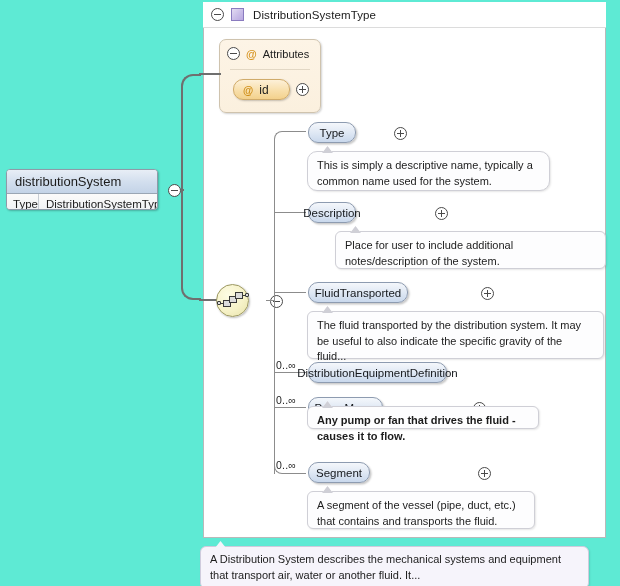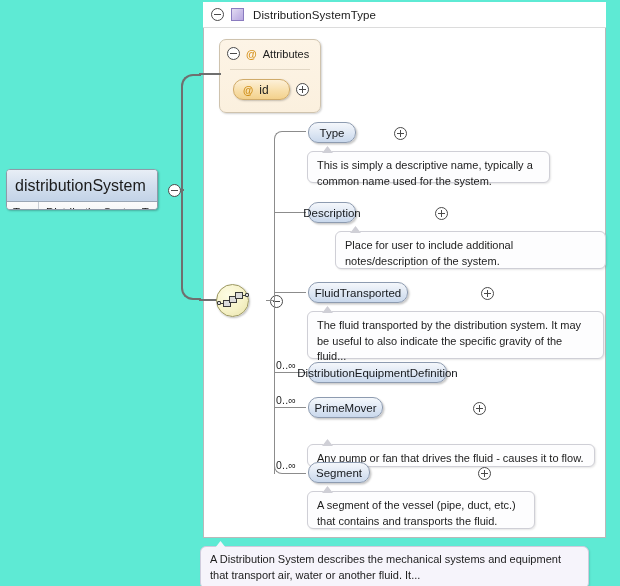--- a/index.html
+++ b/index.html
@@ -102,25 +102,25 @@
     position: absolute;
     left: 6px; top: 169px;
     width: 152px; height: 41px;
     border: 1px solid #8f9aa8;
     border-radius: 4px;
     background: #ffffff;
     box-shadow: 1px 1px 2px rgba(0,0,0,.25);
     overflow: hidden;
   }
   #root-element .name-row {
-    height: 32px;
+    height: 24px;
     background: linear-gradient(180deg,#e8eef6 0%, #d3dfee 50%, #c3d3e7 100%);
     border-bottom: 1px solid #9aa6b4;
     display: flex; align-items: center; padding-left: 8px;
-    font-size: 16px; color: #1b1b1b;
+    font-size: 13px; color: #1b1b1b;
   }
   #root-element .type-row {
     height: 19px; display: flex; align-items: center;
     background: linear-gradient(180deg,#fbfbfb 0%, #eef0f2 100%);
     font-size: 11.5px; color: #1b1b1b;
   }
   #root-element .type-key {
     width: 36px; padding-left: 6px; border-right: 1px solid #c8cdd4;
     height: 100%; display: flex; align-items: center;
   }
@@ -298,21 +298,21 @@
   
   <div class="hline" style="left:274px; top:372px; width:32px;"></div>
   
   <div class="hline" style="left:274px; top:407px; width:32px;"></div>
   
   <div class="corner-bl" style="left:274px; top:465px; width:32px; height:9px;"></div>
 
   
   <div class="pill" style="left:308px; top:122px; width:48px;">Type</div>
   <span class="toggle plus abs" style="left:359px; top:126px;"></span>
-  <div class="bubble" style="left:307px; top:151px; width:243px; height:32px;">
+  <div class="bubble" style="left:307px; top:151px; width:243px; height:40px;border-radius:10px;">
     <span class="tail"></span>
     <span>This is simply a descriptive name, typically a common name used for the system.</span>
   </div>
 
   
   <div class="pill" style="left:308px; top:202px; width:48px;">Description</div>
   <span class="toggle plus abs" style="left:383px; top:206px;"></span>
   <div class="bubble" style="left:307px; top:231px; width:271px; height:38px;margin-left:28px;">
     <span class="tail"></span>
     <span>Place for user to include additional notes/description of the system.</span>
@@ -327,21 +327,21 @@
   </div>
 
   
   <span class="occurs" style="left:276px; top:359px;">0..∞</span>
   <div class="pill" style="left:308px; top:362px; width:139px;">DistributionEquipmentDefinition</div>
 
   
   <span class="occurs" style="left:276px; top:394px;">0..∞</span>
   <div class="pill" style="left:308px; top:397px; width:75px;">PrimeMover</div>
   <span class="toggle plus abs" style="left:386px; top:401px;"></span>
-  <div class="bubble" style="left:307px; top:444px; width:288px; height:23px;">
+  <div class="bubble" style="left:307px; top:406px; width:232px; height:23px;font-weight:bold;">
     <span class="tail"></span>
     <span>Any pump or fan that drives the fluid - causes it to flow.</span>
   </div>
 
   
   <span class="occurs" style="left:276px; top:459px;">0..∞</span>
   <div class="pill" style="left:308px; top:462px; width:62px;">Segment</div>
   <span class="toggle plus abs" style="left:373px; top:466px;"></span>
   <div class="bubble" style="left:307px; top:491px; width:228px; height:38px;">
     <span class="tail"></span>

